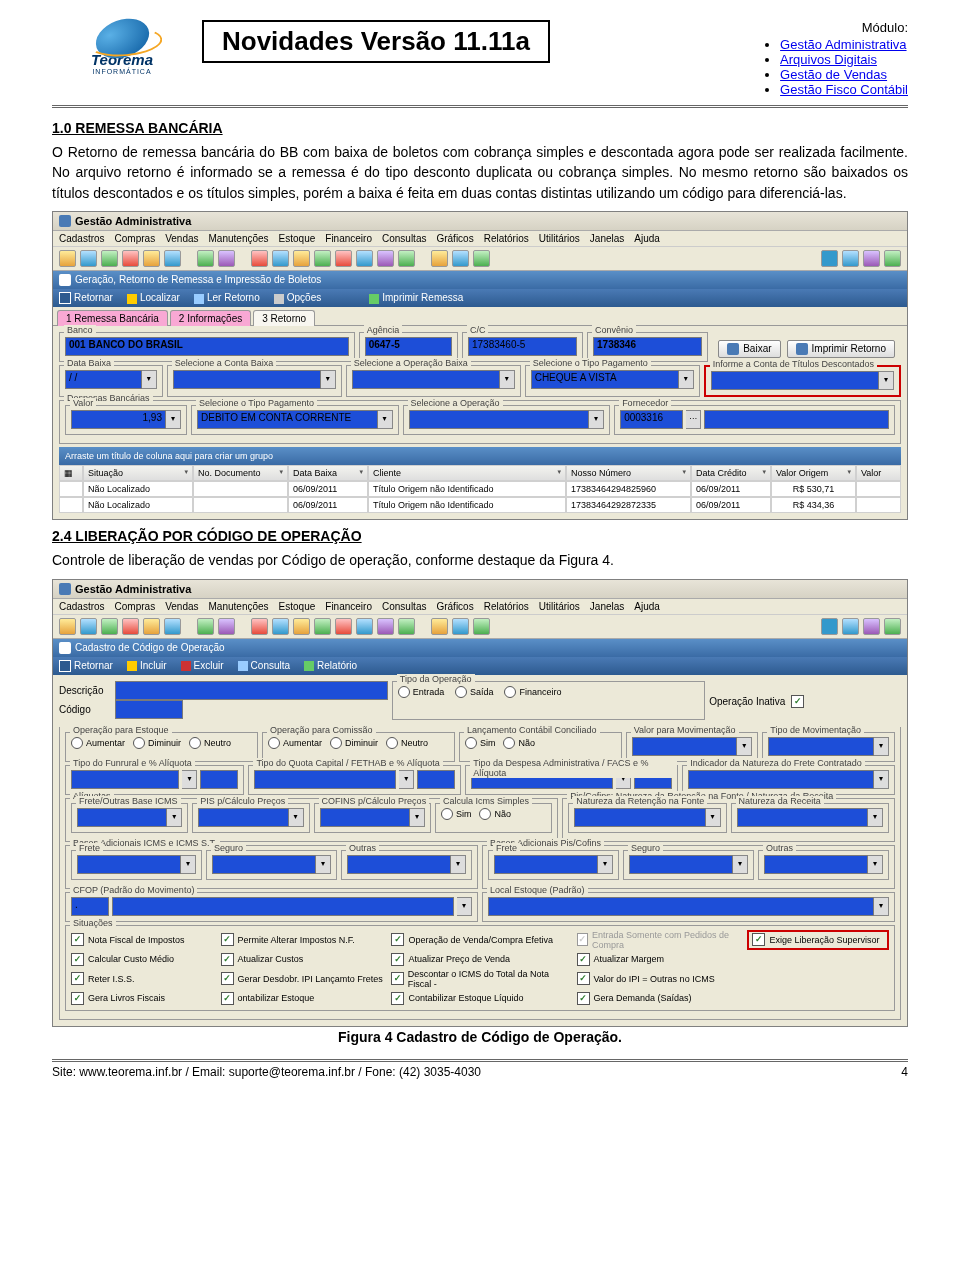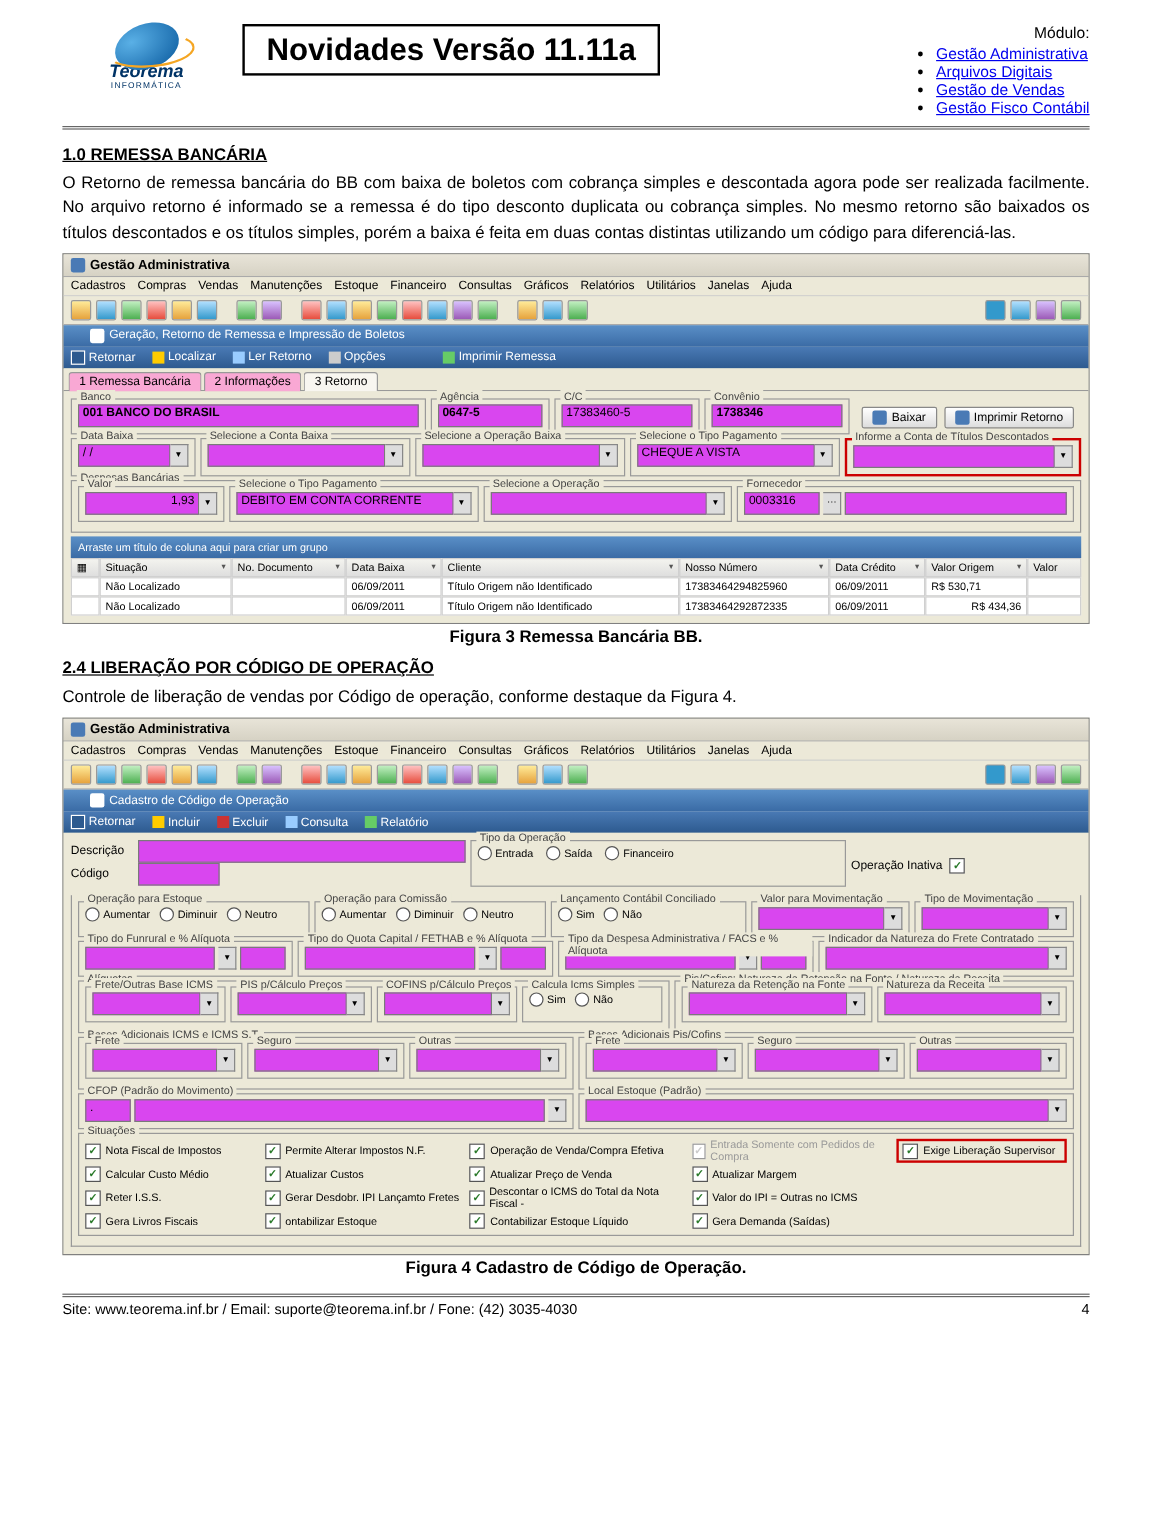--- a/index.html
+++ b/index.html
@@ -24,42 +24,42 @@
 .ss-menubar{background:#ece9d8;padding:2px 6px;border-bottom:1px solid #ccc;display:flex;gap:10px;font-size:10px}
 .ss-toolbar{background:#ece9d8;padding:3px 6px;border-bottom:1px solid #aaa;display:flex;gap:4px;align-items:center}
 .tb-icon{width:15px;height:15px;border:1px solid #999;border-radius:2px;display:inline-block}
 .tb-icon.i1{background:linear-gradient(#ffeb99,#e6a23c)}
 .tb-icon.i2{background:linear-gradient(#b3e0ff,#3399cc)}
 .tb-icon.i3{background:linear-gradient(#c2f0c2,#4caf50)}
 .tb-icon.i4{background:linear-gradient(#ffc2c2,#e74c3c)}
 .tb-icon.i5{background:linear-gradient(#d9c2ff,#9b59b6)}
 .tb-icon.i6{background:#3399cc}
 .tb-gap{width:8px}
-.ss-section-hdr{background:linear-gradient(#5a8fc7,#3a6ba5);color:#fff;padding:3px 22px;font-size:10px;display:flex;align-items:center;gap:4px}
+.ss-section-hdr{background:linear-gradient(#5a8fc7,#3a6ba5);color:#fff;padding:3px 6px;font-size:10px;display:flex;align-items:center;gap:4px}
 .ss-section-hdr::before{content:"";width:12px;height:12px;background:#fff;border-radius:2px;display:inline-block}
 .ss-actions{background:linear-gradient(#4a7ab5,#2d5a8f);color:#fff;padding:3px 6px;display:flex;gap:14px;font-size:10px;align-items:center}
 .ss-actions span::before{content:"";display:inline-block;width:10px;height:10px;margin-right:3px;vertical-align:middle}
 .act-retornar::before{background:#2d5a8f;border:1px solid #fff}
 .act-localizar::before{background:#ffcc00}
 .act-ler::before{background:#99ccff}
 .act-opcoes::before{background:#ccc}
 .act-imprimir::before{background:#66cc66}
 .act-incluir::before{background:#ffcc00}
 .act-excluir::before{background:#cc3333}
 .act-consulta::before{background:#99ccff}
 .act-relatorio::before{background:#66cc66}
 .ss-tabs{background:#ece9d8;border-bottom:1px solid #999;padding:2px 4px 0 4px;display:flex;gap:2px;font-size:10px}
 .ss-tab{border:1px solid #999;border-bottom:none;padding:2px 8px;background:#f9a8d4;border-radius:3px 3px 0 0;position:relative;top:1px}
 .ss-tab.active{background:#f8f6f0;font-weight:normal}
 .ss-body{background:#ece9d8;padding:6px}
 .fieldset{border:1px solid #999;padding:4px 5px 5px 5px;position:relative;margin-bottom:3px;background:#ece9d8}
 .fieldset.redbox{border:2px solid #cc0000}
 .legend{position:absolute;top:-8px;left:4px;background:#ece9d8;padding:0 3px;font-size:9px;color:#444}
 .fld-row{display:flex;gap:4px}
-.input{background:#d946ef;border:1px solid #7a7a7a;padding:1px 3px;height:15px;font-size:10px;overflow:hidden;white-space:nowrap}
+.input{background:#1d4ed8;border:1px solid #7a7a7a;padding:1px 3px;height:15px;font-size:10px;overflow:hidden;white-space:nowrap}
 .dropdown-btn{width:14px;height:17px;background:#ddd;border:1px solid #888;border-left:none;font-size:8px;text-align:center;line-height:15px}
 .btn{background:linear-gradient(#fff,#ddd);border:1px solid #888;padding:2px 8px;font-size:10px;border-radius:2px;display:flex;align-items:center;gap:4px}
 .btn::before{content:"";width:12px;height:12px;background:#4a7ab5;display:inline-block;border-radius:2px}
 .grid-hdr{background:linear-gradient(#5a8fc7,#3a6ba5);color:#fff;font-size:9px;padding:4px 6px}
 .grid-row{display:flex;background:#fff;font-size:9px}
 .grid-cell{border:1px solid #d0d0d0;padding:2px 4px;overflow:hidden;white-space:nowrap}
 .gc-hdr{background:linear-gradient(#f5f5f0,#ddd);font-size:9px}
 .gc-hdr .dd{float:right;font-size:7px;color:#555}
 .radio{display:inline-flex;align-items:center;gap:3px;font-size:9px;margin-right:8px}
 .radio::before{content:"";width:10px;height:10px;border:1px solid #555;border-radius:50%;background:#fff;display:inline-block}
@@ -265,37 +265,36 @@
       <div class="grid-cell" style="width:35px"><span>Valor</span></div>
     </div>
     <div class="grid-row">
       <div class="grid-cell" style="width:14px"></div>
       <div class="grid-cell" style="width:100px">Não Localizado</div>
       <div class="grid-cell" style="width:85px"></div>
       <div class="grid-cell" style="width:70px">06/09/2011</div>
       <div class="grid-cell" style="flex:1">Título Origem não Identificado</div>
       <div class="grid-cell" style="width:115px">17383464294825960</div>
       <div class="grid-cell" style="width:70px">06/09/2011</div>
-      <div class="grid-cell" style="width:75px;text-align:left">R$ 530,71</div>
+      <div class="grid-cell" style="width:75px;text-align:center">R$ 530,71</div>
       <div class="grid-cell" style="width:35px"></div>
     </div>
     <div class="grid-row">
       <div class="grid-cell" style="width:14px"></div>
       <div class="grid-cell" style="width:100px">Não Localizado</div>
       <div class="grid-cell" style="width:85px"></div>
       <div class="grid-cell" style="width:70px">06/09/2011</div>
       <div class="grid-cell" style="flex:1">Título Origem não Identificado</div>
       <div class="grid-cell" style="width:115px">17383464292872335</div>
       <div class="grid-cell" style="width:70px">06/09/2011</div>
-      <div class="grid-cell" style="width:75px;text-align:right">R$ 434,36</div>
+      <div class="grid-cell" style="width:75px;text-align:center">R$ 434,36</div>
       <div class="grid-cell" style="width:35px"></div>
     </div>
   </div>
 </div>
-<div class="figure-caption">Figura 3 Remessa Bancária BB.</div>
 
 <div class="section-title">2.4 LIBERAÇÃO POR CÓDIGO DE OPERAÇÃO</div>
 <p class="body-text">Controle de liberação de vendas por Código de operação, conforme destaque da Figura 4.</p>
 
 <div class="screenshot">
   <div class="ss-titlebar">Gestão Administrativa</div>
   <div class="ss-menubar">
     <span>Cadastros</span>
         <span>Compras</span>
         <span>Vendas</span>

